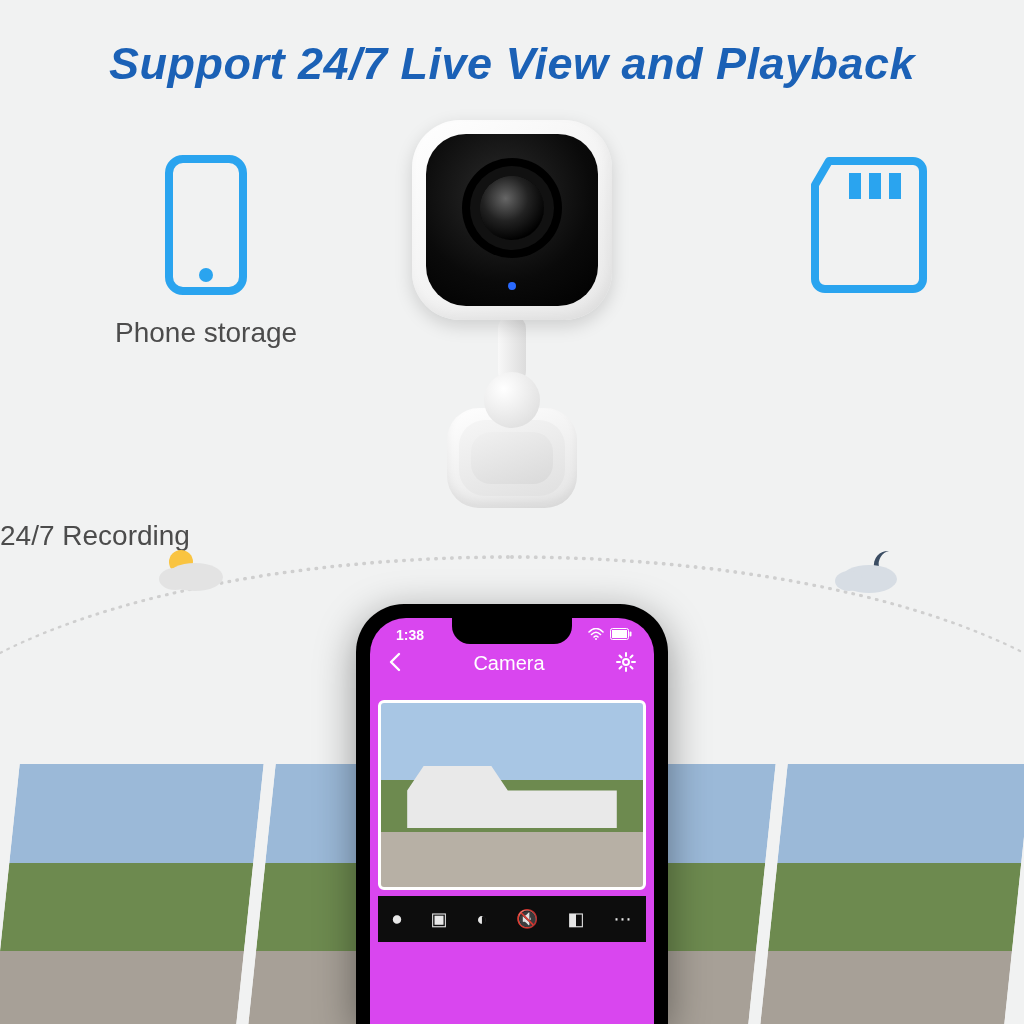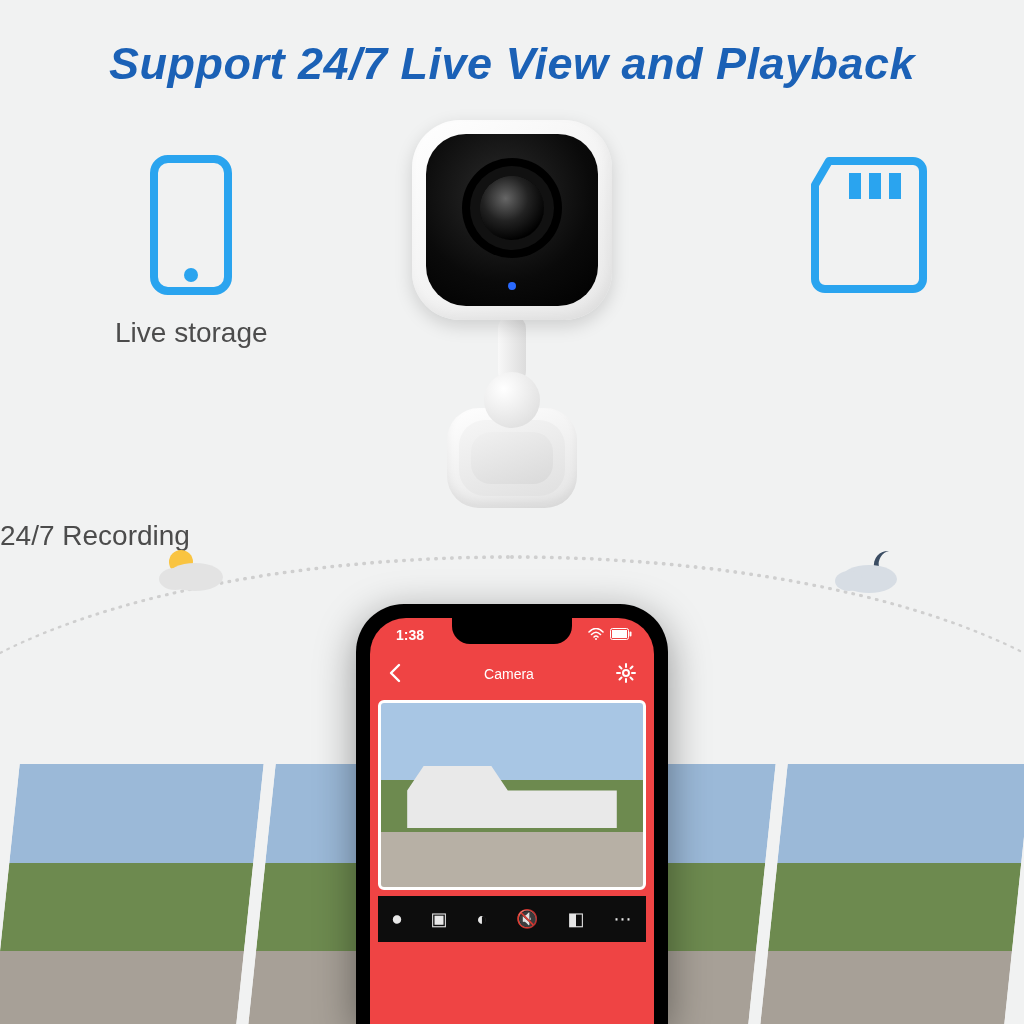--- a/index.html
+++ b/index.html
@@ -136,43 +136,43 @@
     position:absolute;
     bottom:0; left:50%;
     transform:translateX(-50%);
     width:312px;  height:420px;
     background:#000;
     border-radius:48px 48px 0 0;
     box-shadow:0 10px 40px rgba(0,0,0,0.4);
   }
   .phone-screen{
     position:absolute; top:14px; left:14px; right:14px; bottom:0;
-    background:#ef4444;
+    background:#d946ef;
     border-radius:36px 36px 0 0;
     overflow:hidden;
   }
   .status-bar{
     height:34px;
     display:flex; align-items:center; justify-content:space-between;
     padding:0 22px 0 26px;
     color:#fff; font-size:14px; font-weight:600;
   }
   .status-right{display:flex; gap:6px; align-items:center;}
   .notch{
     position:absolute; top:0; left:50%; transform:translateX(-50%);
     width:120px; height:26px;
     background:#000;
     border-radius:0 0 18px 18px;
     z-index:3;
   }
   .app-bar{
     height:44px;
-    display:flex; align-items:center; justify-content:space-between;
+    display:flex; align-items:flex-start; justify-content:space-between;
     padding:0 18px;
-    color:#fff; font-size:14px; font-weight:500;
+    color:#fff; font-size:20px; font-weight:500;
   }
   .viewport{
     position:absolute; top:82px; left:8px; right:8px; height:190px;
     border-radius:6px;
     background:linear-gradient(#a8c6e4 0 42%, #6d8a4f 42% 70%, #b7b0a5 70% 100%);
     border:3px solid #fff;
   }
   .house{
     position:absolute; left:10%; bottom:32%;
     width:80%; height:34%;
@@ -195,21 +195,21 @@
 
 <div class="title">Support 24/7 Live View and Playback</div>
 
 <div class="phone-block">
   <span>
     <svg width="86" height="140" viewBox="0 0 86 140">
       <rect x="6" y="4" width="74" height="132" rx="14" fill="none" stroke="#2aa4ef" stroke-width="8"></rect>
       <circle cx="43" cy="120" r="7" fill="#2aa4ef"></circle>
     </svg>
   </span>
-  <div class="label">Live storage</div>
+  <div class="label">Phone storage</div>
 </div>
 
 <div class="tf-block">
   <span>
     <svg width="120" height="140" viewBox="0 0 120 140">
       <path d="M20 6 H104 a10 10 0 0 1 10 10 V124 a10 10 0 0 1 -10 10 H16 a10 10 0 0 1 -10 -10 V30 Z" fill="none" stroke="#2aa4ef" stroke-width="8" stroke-linejoin="round"></path>
       <rect x="40" y="18" width="12" height="26" fill="#2aa4ef"></rect>
       <rect x="60" y="18" width="12" height="26" fill="#2aa4ef"></rect>
       <rect x="80" y="18" width="12" height="26" fill="#2aa4ef"></rect>
     </svg>

